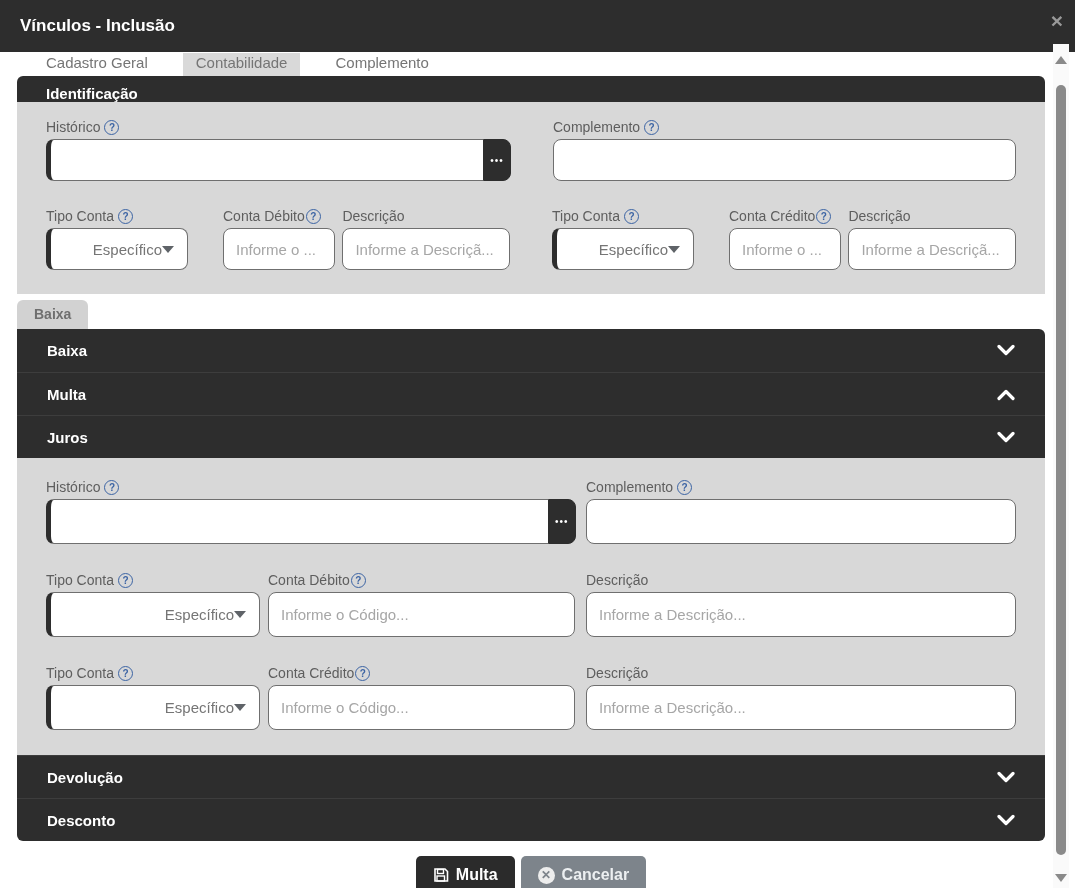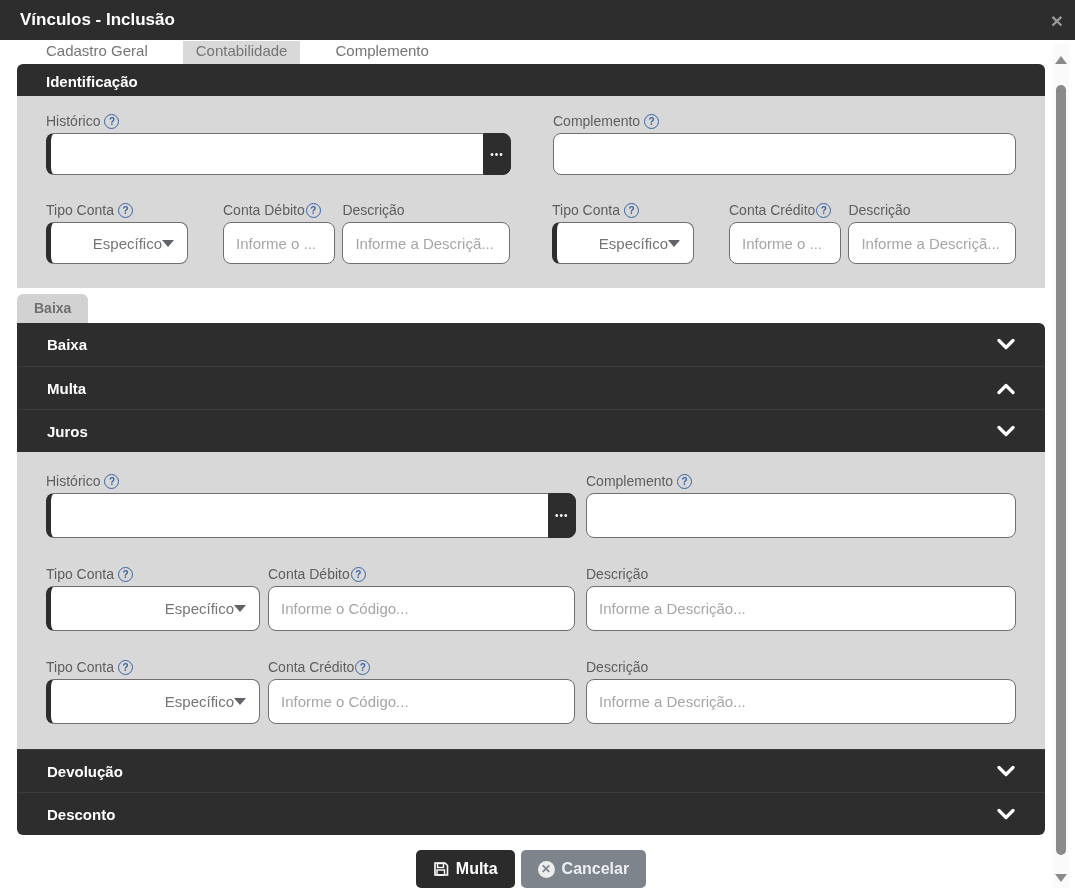--- a/index.html
+++ b/index.html
@@ -1,31 +1,31 @@
 <!DOCTYPE html>
 <html><head>
 <meta charset="utf-8">
 <style>
   * { margin:0; padding:0; box-sizing:border-box; }
   html,body { width:1075px; height:888px; overflow:hidden; background:#fff;
               font-family:"Liberation Sans", sans-serif; }
-  .titlebar { position:relative; height:40px; background:#2d2d2d; display:flex; align-items:center; }
+  .titlebar { position:relative; height:52px; background:#2d2d2d; display:flex; align-items:center; }
   .titlebar .title { color:#fff; font-size:17px; font-weight:bold; padding-left:20px; }
   .titlebar .close { position:absolute; right:12px; top:10px; color:#999; font-size:21px;
                      font-weight:bold; line-height:22px; cursor:pointer; }
 
   .tabstrip { height:23px; display:flex; margin-left:33px; margin-top:1px;text-align:center; }
   .tab { font-size:15px; color:#757575; padding:1px 13px 2px; white-space:nowrap; cursor:pointer; }
   .tab.active { background:#d9d9d9; }
   .tab + .tab { margin-left:22px; }
 
   .content { margin:0 30px 0 17px; }
 
   .panel-header { background:#2d2d2d; color:#fff; font-size:15px; font-weight:bold;
-                  height:32px; line-height:36px; padding-left:29px;
+                  height:26px; line-height:36px; padding-left:29px;
                   border-radius:6px 6px 0 0; }
   .panel-body { background:#d8d8d8; padding:16px 29px 24px 29px; }
 
   .field { display:flex; flex-direction:column; }
   .field-label { font-size:14px; color:#5e5e5e; margin-bottom:3px; display:flex;
                  align-items:center; height:18px; white-space:nowrap; }
   .help { display:inline-flex; align-items:center; justify-content:center;
           width:15px; height:15px; border:1.5px solid #3c64a4; border-radius:50%;
           color:#3c64a4; font-size:10px; font-weight:bold; margin-left:4px; flex:none; }
   .help.tight { margin-left:1px; }

